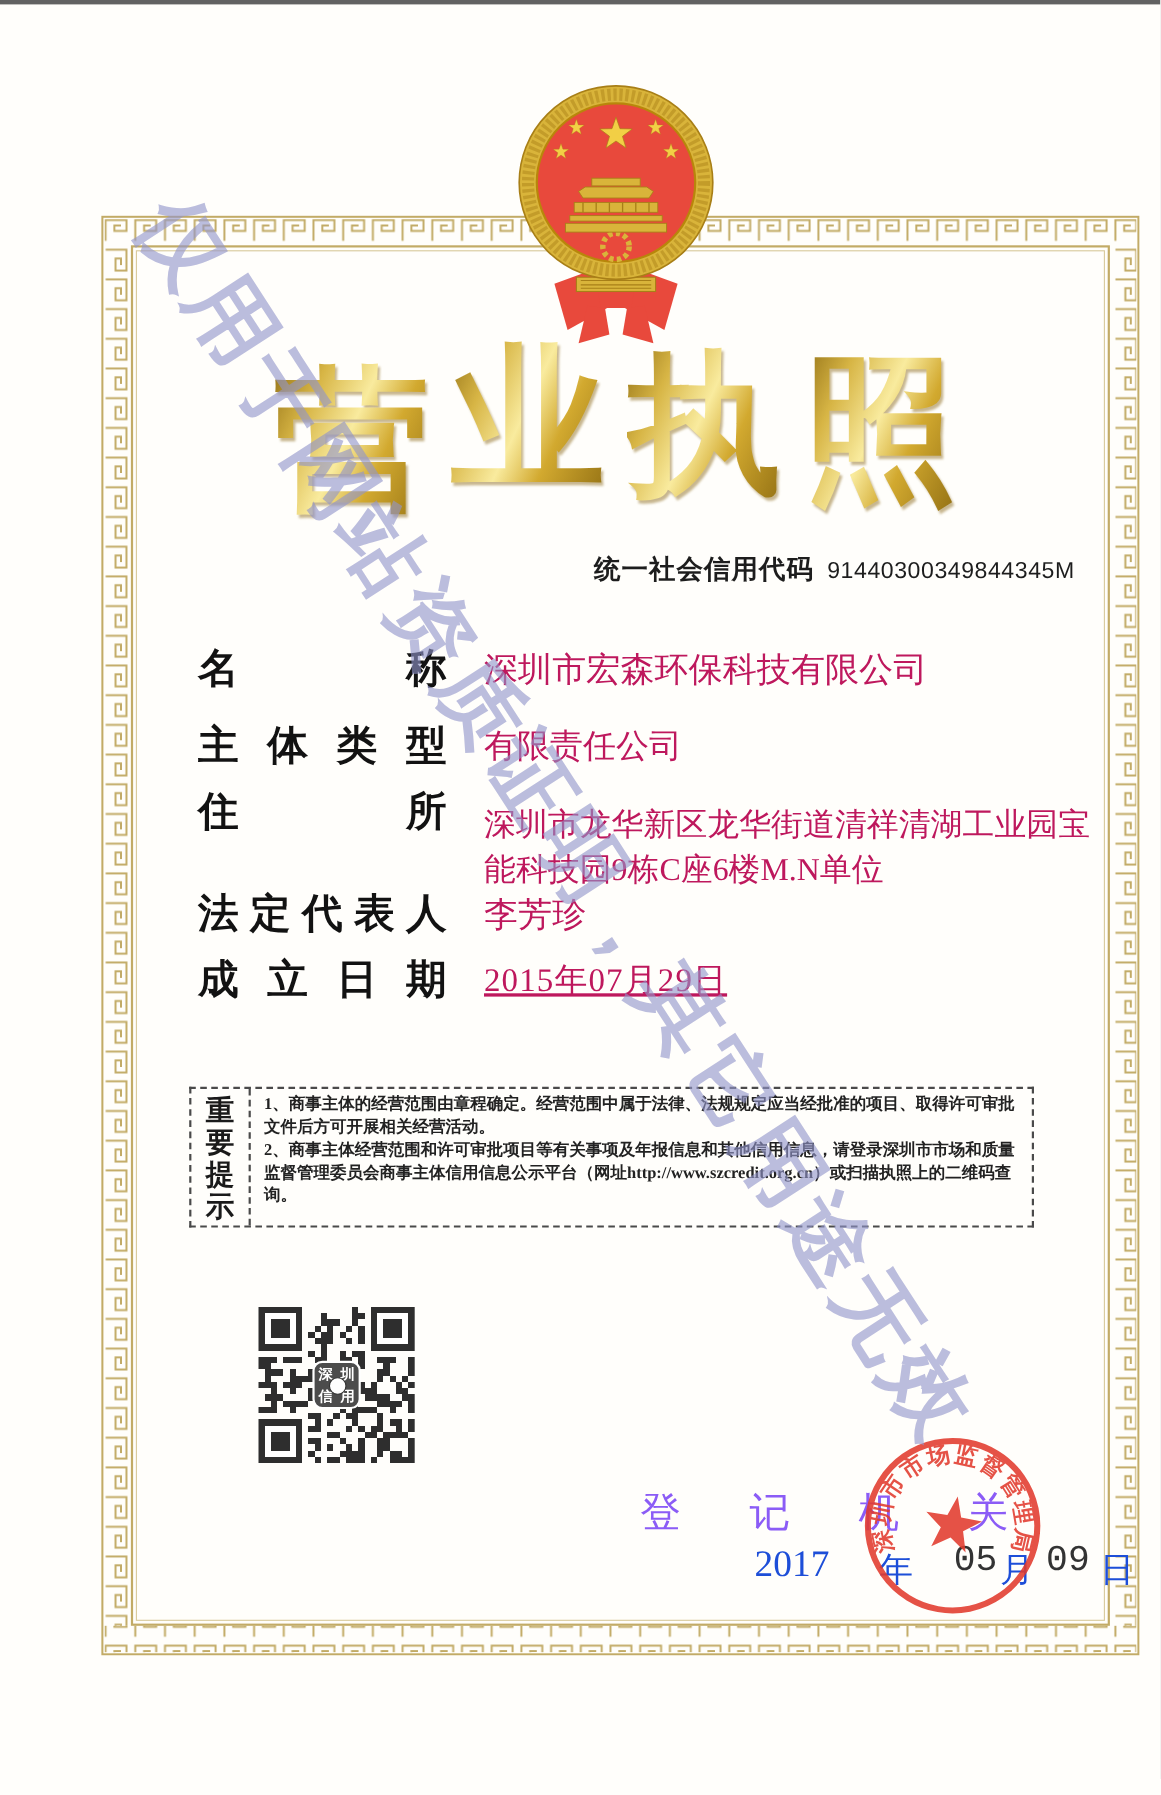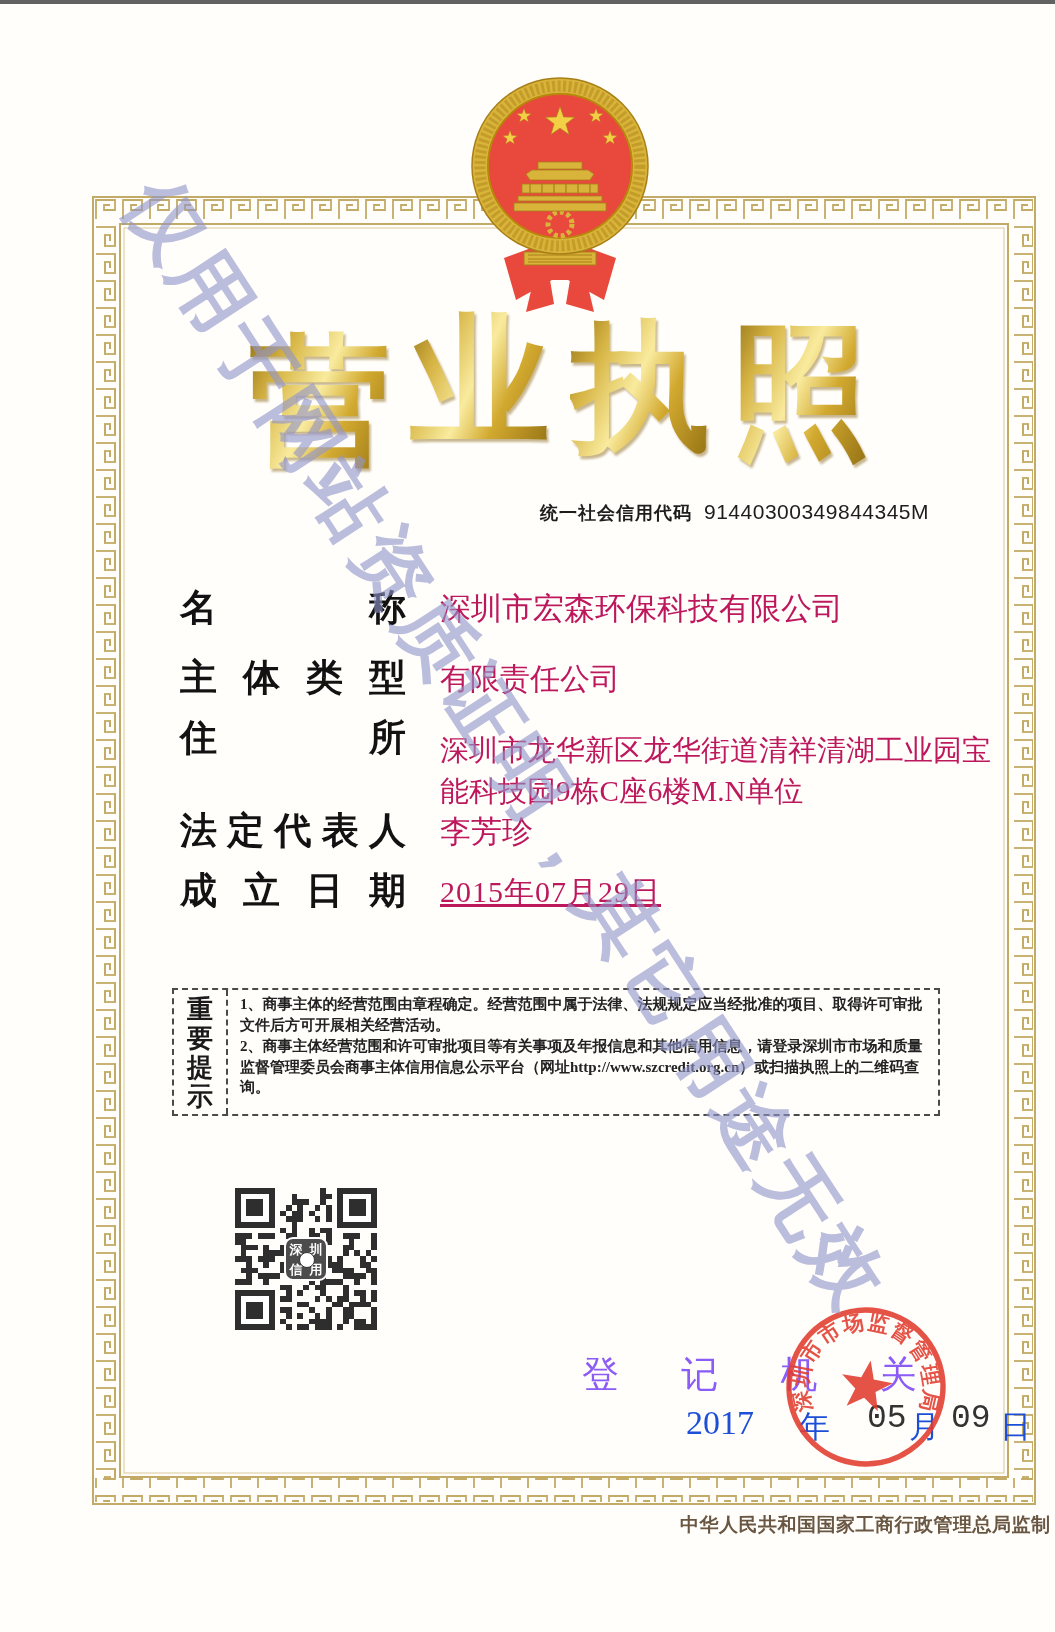--- a/index.html
+++ b/index.html
@@ -18,21 +18,21 @@
   #title-row{left:0;top:306px;width:1120px;display:flex;justify-content:center;gap:20px;}
   .tc{font-family:"Liberation Serif",serif;font-weight:900;font-size:140px;line-height:160px;
       background:linear-gradient(115deg,#8f6d12 0%,#d7b545 24%,#f9eb9e 47%,#d2a92f 66%,#8f6d12 100%);
       -webkit-background-clip:text;background-clip:text;color:transparent;
       filter:drop-shadow(2px 3px 1px rgba(130,95,10,.45));}
   .tc0{transform:translateY(16px);} .tc1{transform:translateY(-4px);}
   .tc2{transform:translateY(2px);}  .tc3{transform:translateY(6px);}
 
   
   #code-row{left:540px;top:478px;display:flex;align-items:baseline;gap:12px;color:#1d1d1d;}
-  #code-label{font-family:"Liberation Sans",sans-serif;font-weight:700;font-size:18px;letter-spacing:1px;margin-top:23px;}
+  #code-label{font-family:"Liberation Sans",sans-serif;font-weight:700;font-size:24px;letter-spacing:1px;margin-top:23px;}
   #code-value{font-family:Liberation Sans, sans-serif;font-size:21px;letter-spacing:.5px;}
 
   
   .frow{position:absolute;left:180px;width:840px;}
   .flabel{position:absolute;left:0;top:0;width:226px;display:flex;justify-content:space-between;
           font-family:"Liberation Sans",sans-serif;font-weight:700;font-size:37px;color:#121212;}
   .fvalue{position:absolute;left:260px;top:5px;font-size:31px;color:#be185d;line-height:41px;}
   .r0{top:583px;} .r1{top:653px;} .r2{top:713px;} .r3{top:806px;} .r4{top:866px;}
   .r1 .fvalue{font-size:30px;}
   .r2 .fvalue{width:558px;font-size:29px;top:17px;}
@@ -451,17 +451,16 @@
       <path id="sealArc" d="M40.5,121.3 A58,58 0 1 1 135.5,121.3" fill="none"></path>
       <path id="star2" d="M0,-10 L2.35,-3.24 L9.51,-3.09 L3.8,1.24 L5.88,8.09 L0,4 L-5.88,8.09 L-3.8,1.24 L-9.51,-3.09 L-2.35,-3.24 Z"></path>
     </defs>
     <circle cx="88" cy="88" r="77" fill="none" stroke="#e23b2e" stroke-width="5.5"></circle>
     <use href="#star2" transform="translate(88,88) scale(2.7)" fill="#e23b2e"></use>
     <text font-family="Liberation Sans, sans-serif" font-size="21" font-weight="700" fill="#e23b2e" letter-spacing="2">
       <textPath href="#sealArc" startOffset="2">深圳市市场监督管理局</textPath>
     </text>
   </svg>
 
-  <div class="abs" id="footer-line">中华人民共和国国家工商行政管理总局监制</div>
 
   <div class="abs" id="watermark">仅用于网站资质证明，其它用途无效</div>
 
 </div>
 
 </body></html>

